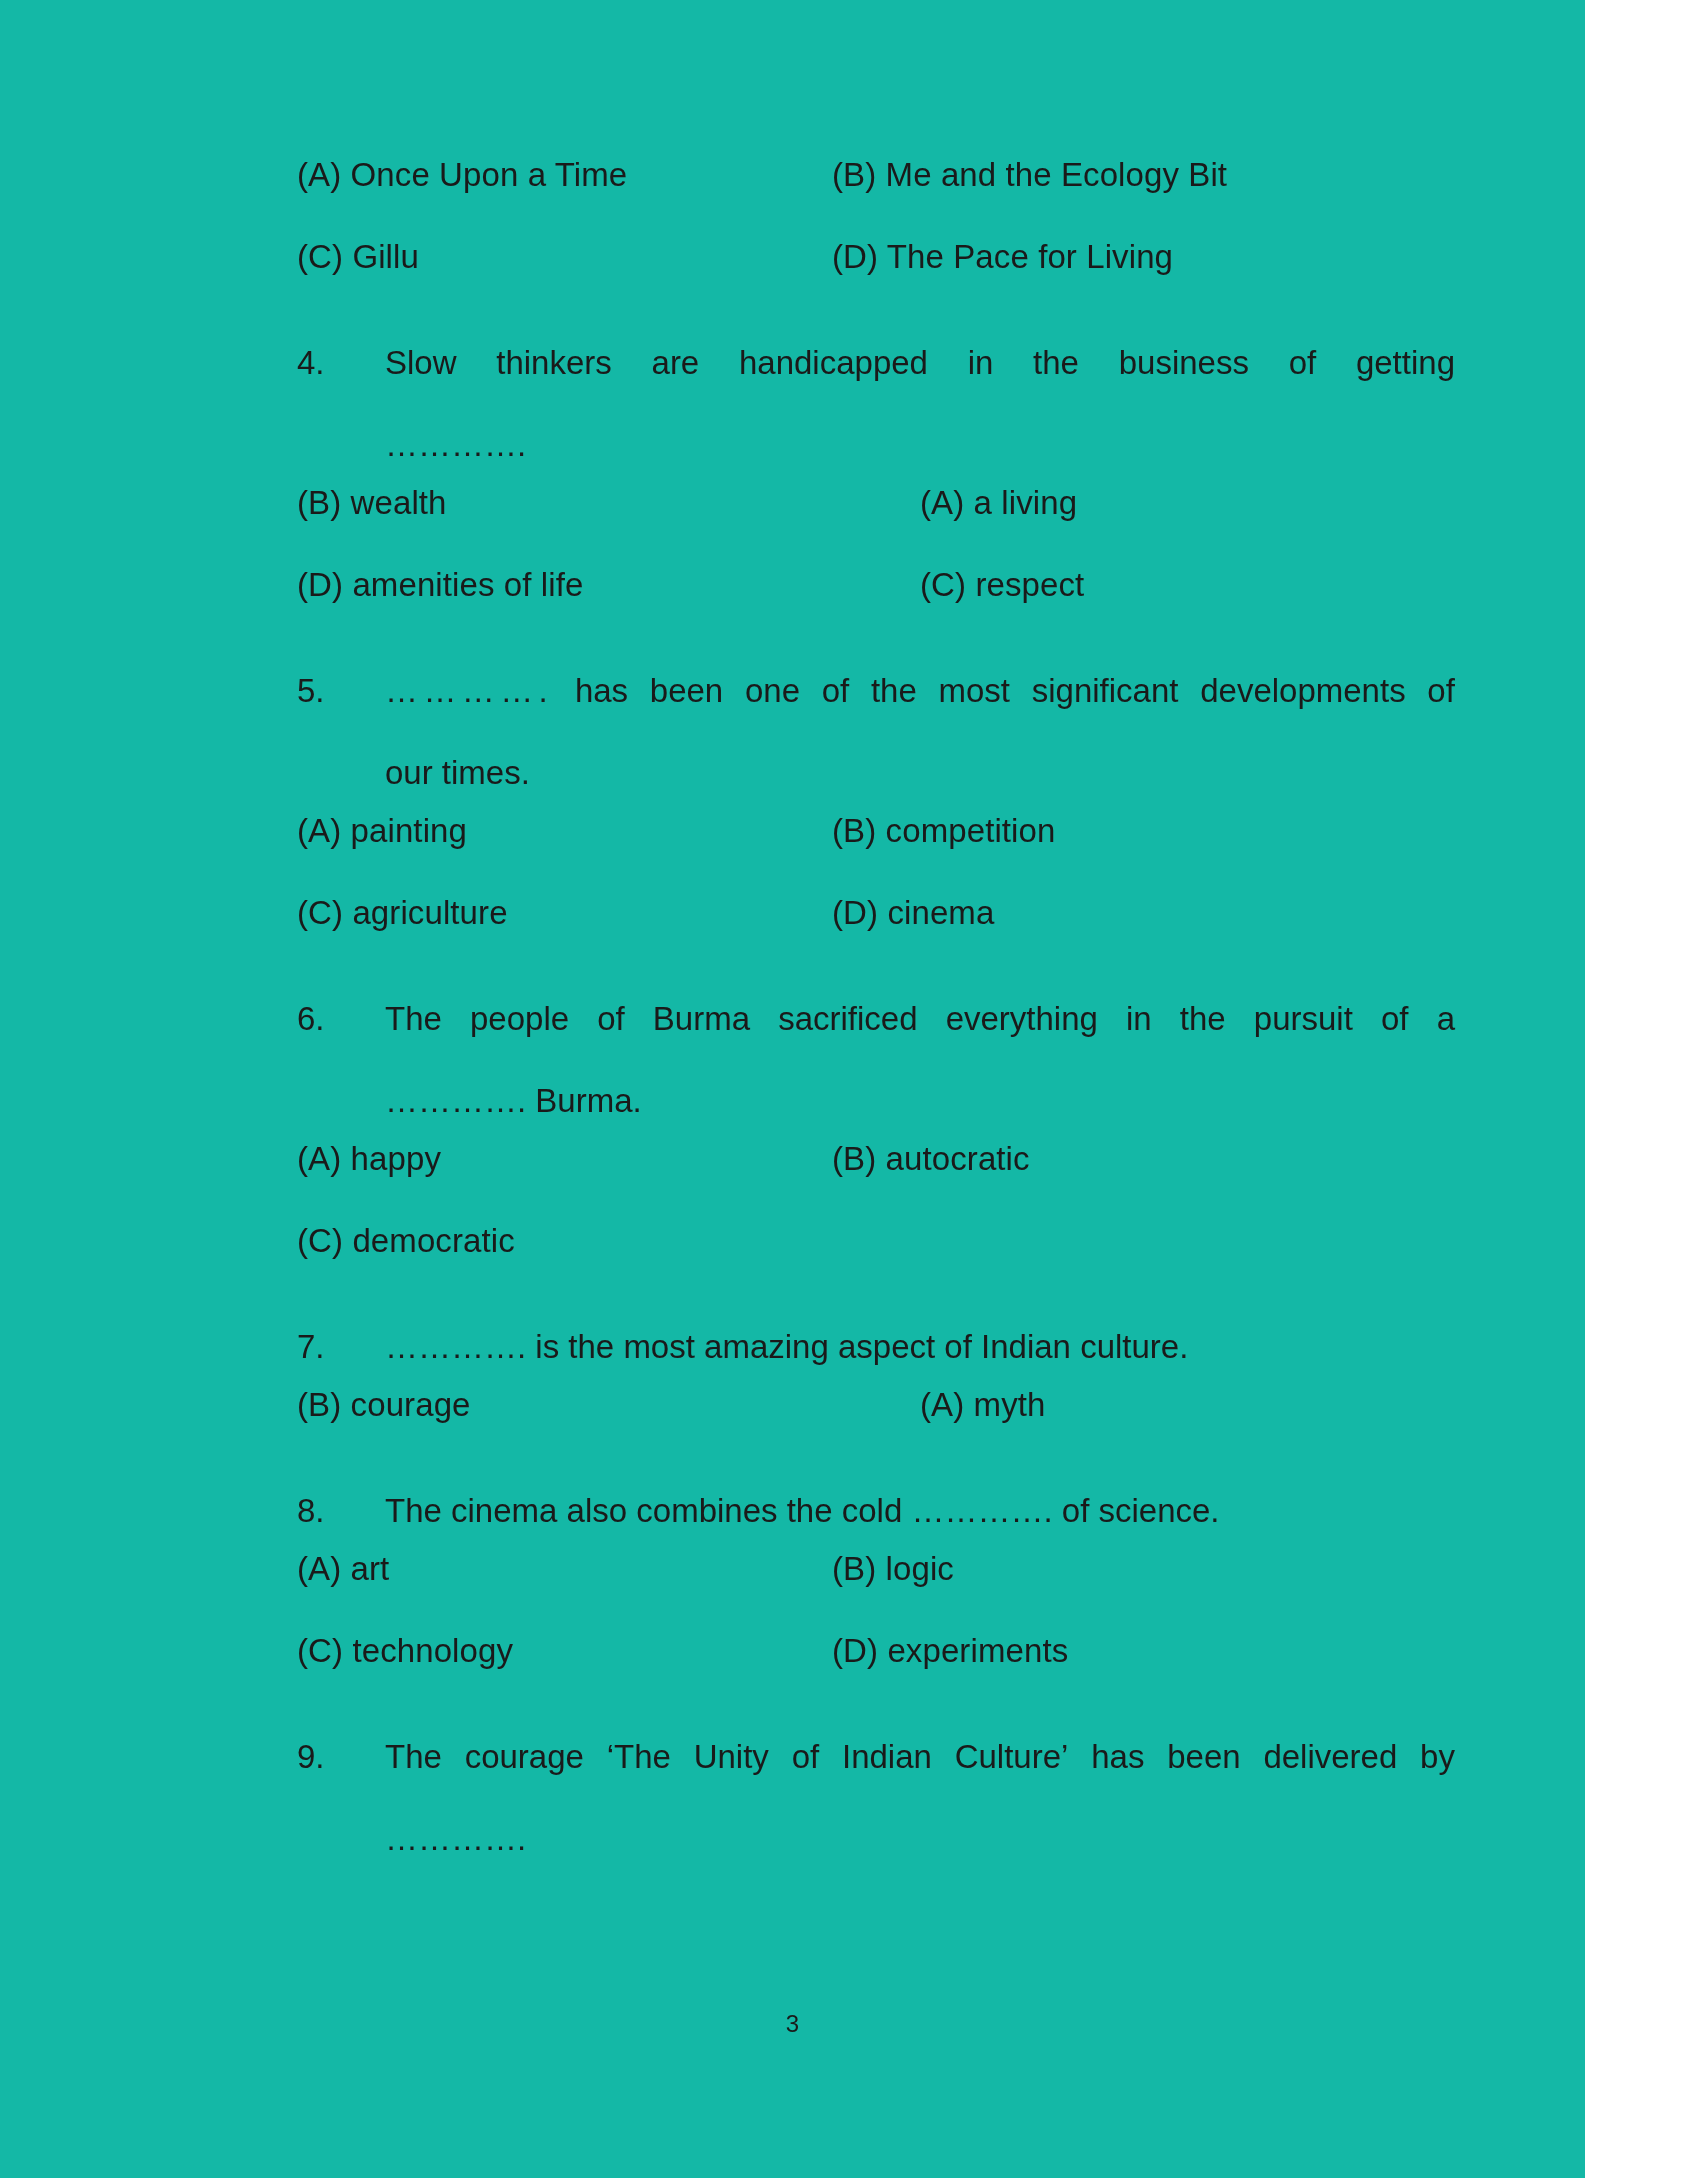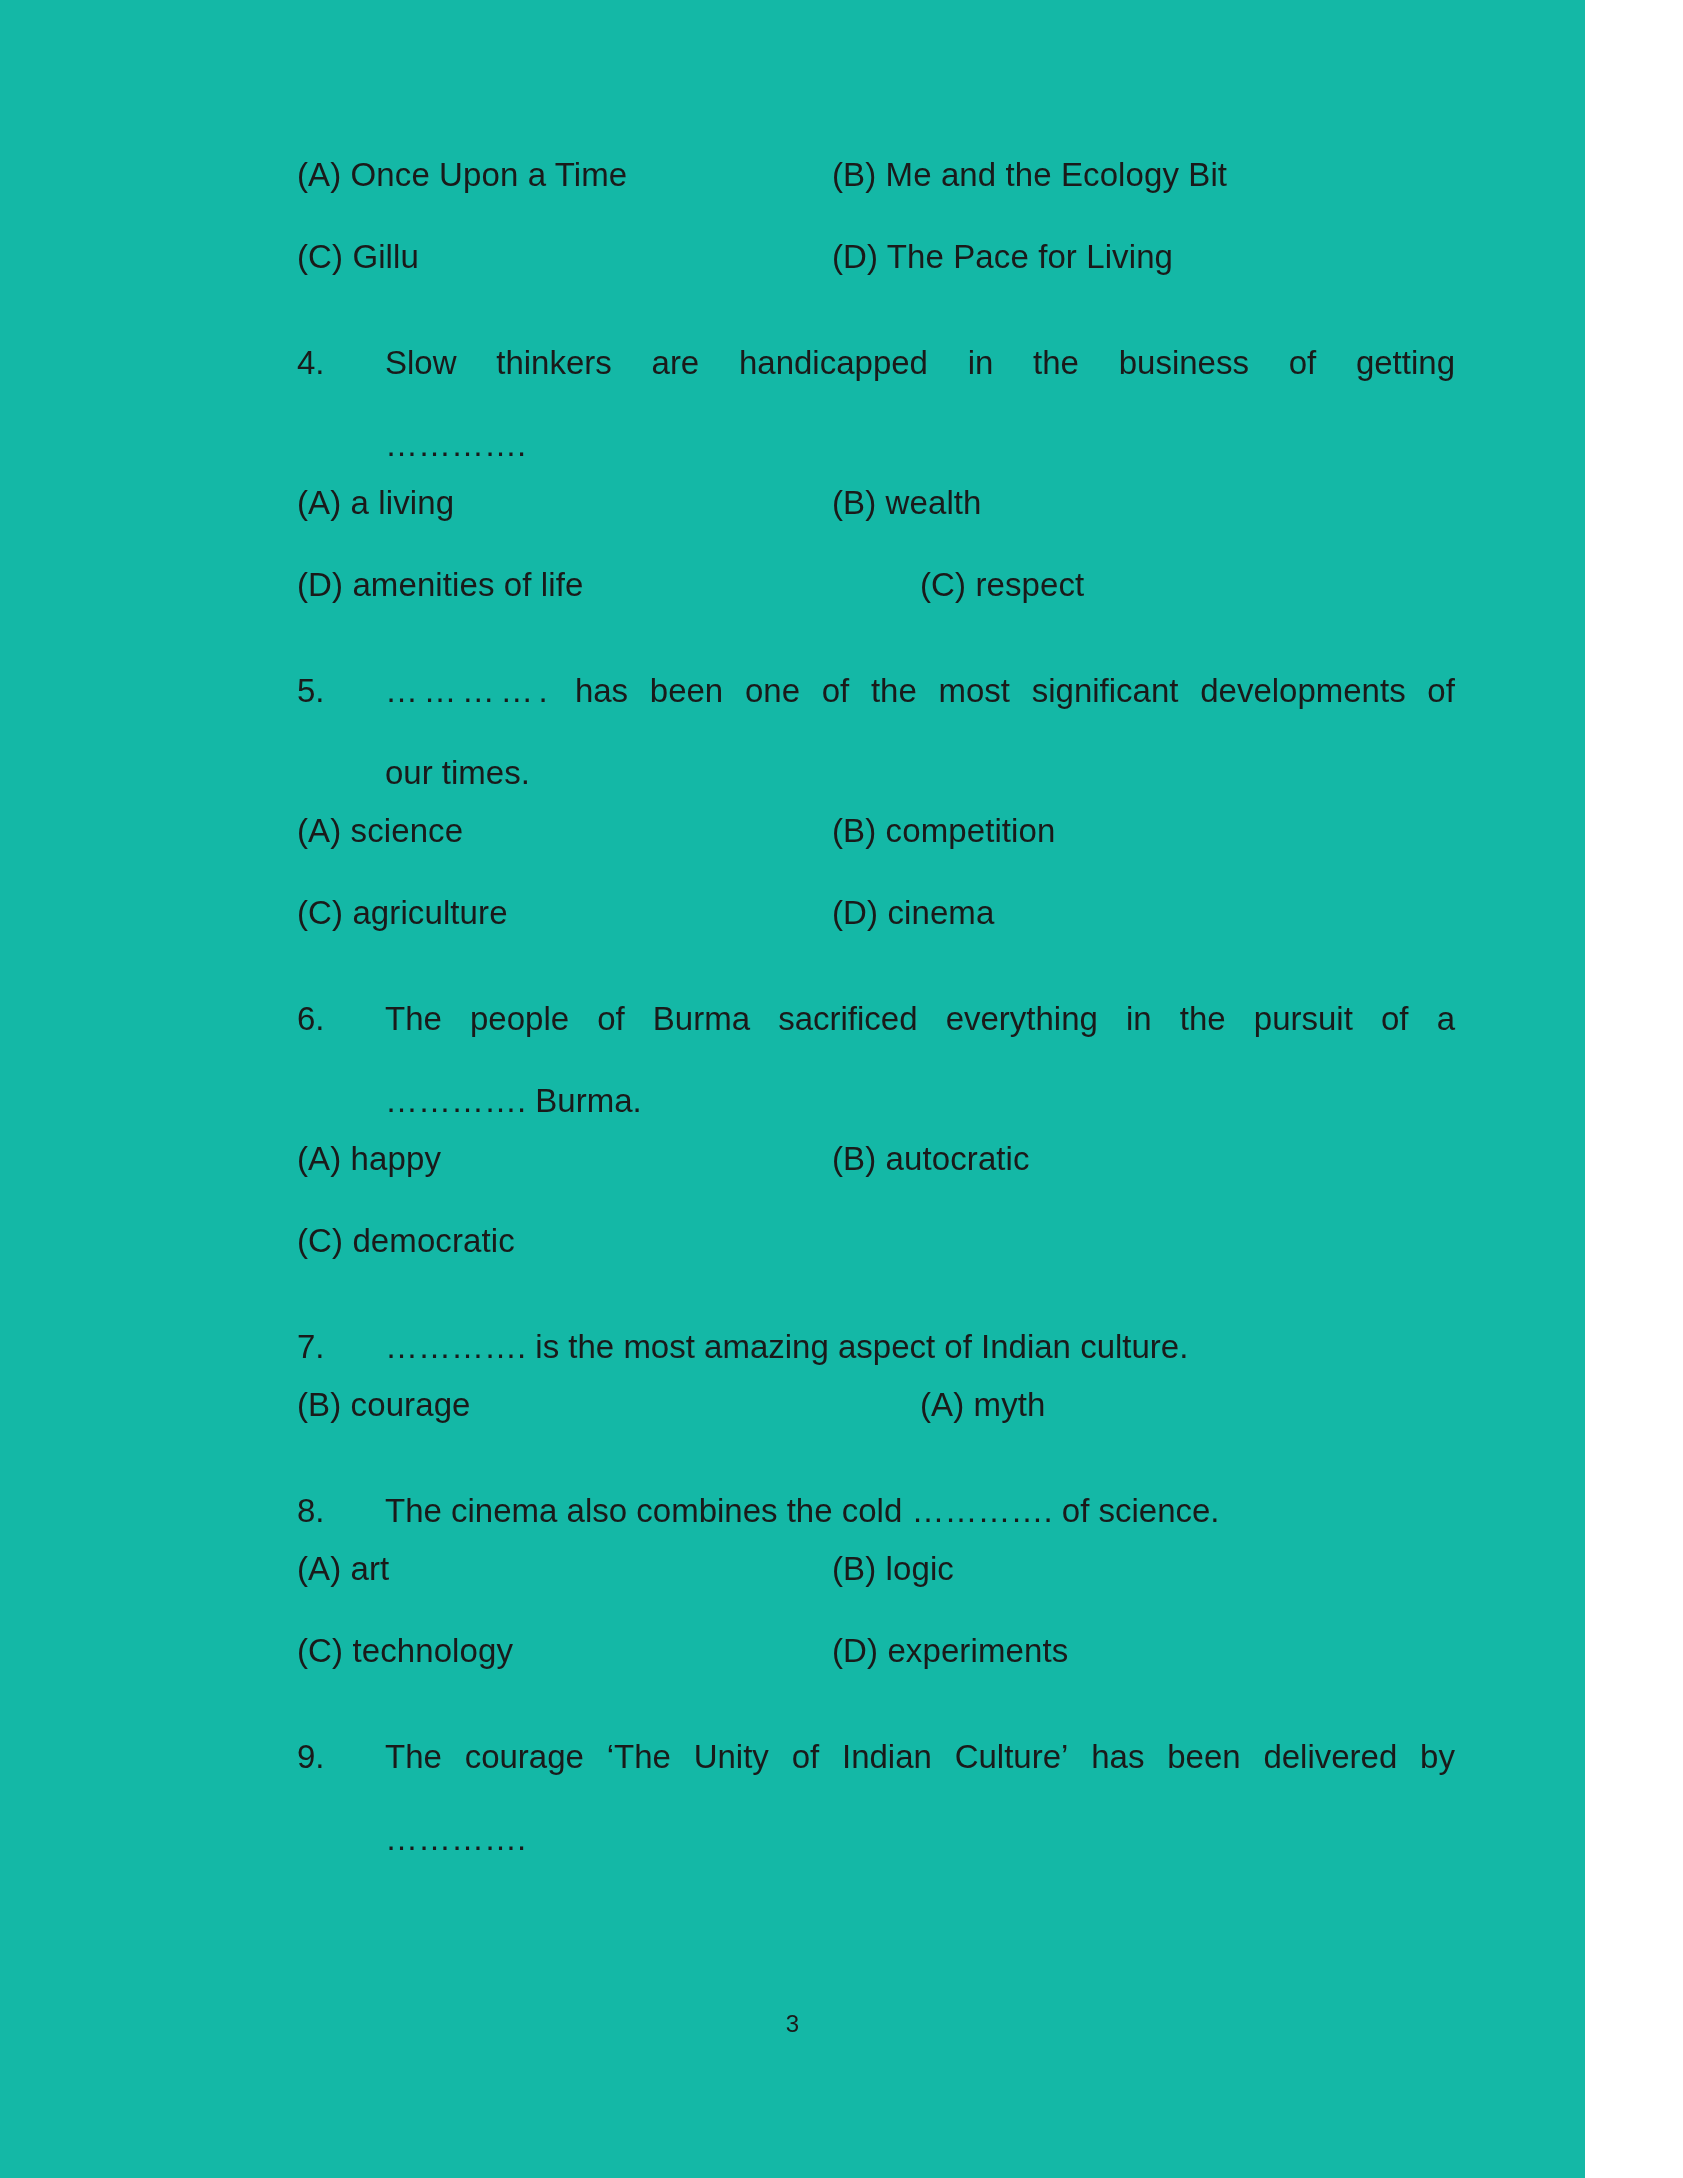--- a/index.html
+++ b/index.html
@@ -119,22 +119,22 @@
             <span>in</span>
             <span>the</span>
             <span>business</span>
             <span>of</span>
             <span>getting</span>
           </div>
           <div class="q-line">………….</div>
         </div>
       </div>
       <div class="opt-row">
+        <div class="opt opt-right"><span>(B)</span> <span>wealth</span></div>
         <div class="opt opt-left"><span>(A)</span> <span>a living</span></div>
-        <div class="opt opt-right"><span>(B)</span> <span>wealth</span></div>
       </div>
       <div class="opt-row">
         <div class="opt opt-right"><span>(D)</span> <span>amenities of life</span></div>
         <div class="opt opt-left"><span>(C)</span> <span>respect</span></div>
       </div>
       <div class="q">
         <div class="q-num">5.</div>
         <div class="q-body">
           <div class="q-line justify">
             <span class="dots">…………. </span>
@@ -145,21 +145,21 @@
             <span>the</span>
             <span>most</span>
             <span>significant</span>
             <span>developments</span>
             <span>of</span>
           </div>
           <div class="q-line">our times.</div>
         </div>
       </div>
       <div class="opt-row">
-        <div class="opt opt-left"><span>(A)</span> <span>science</span></div>
+        <div class="opt opt-left"><span>(A)</span> <span>painting</span></div>
         <div class="opt opt-right"><span>(B)</span> <span>competition</span></div>
       </div>
       <div class="opt-row">
         <div class="opt opt-left"><span>(C)</span> <span>agriculture</span></div>
         <div class="opt opt-right"><span>(D)</span> <span>cinema</span></div>
       </div>
       <div class="q">
         <div class="q-num">6.</div>
         <div class="q-body">
           <div class="q-line justify">

